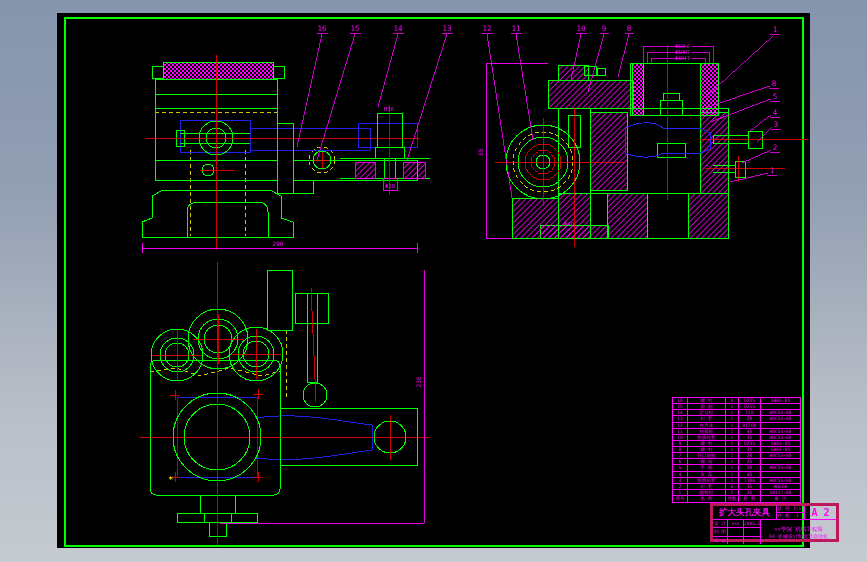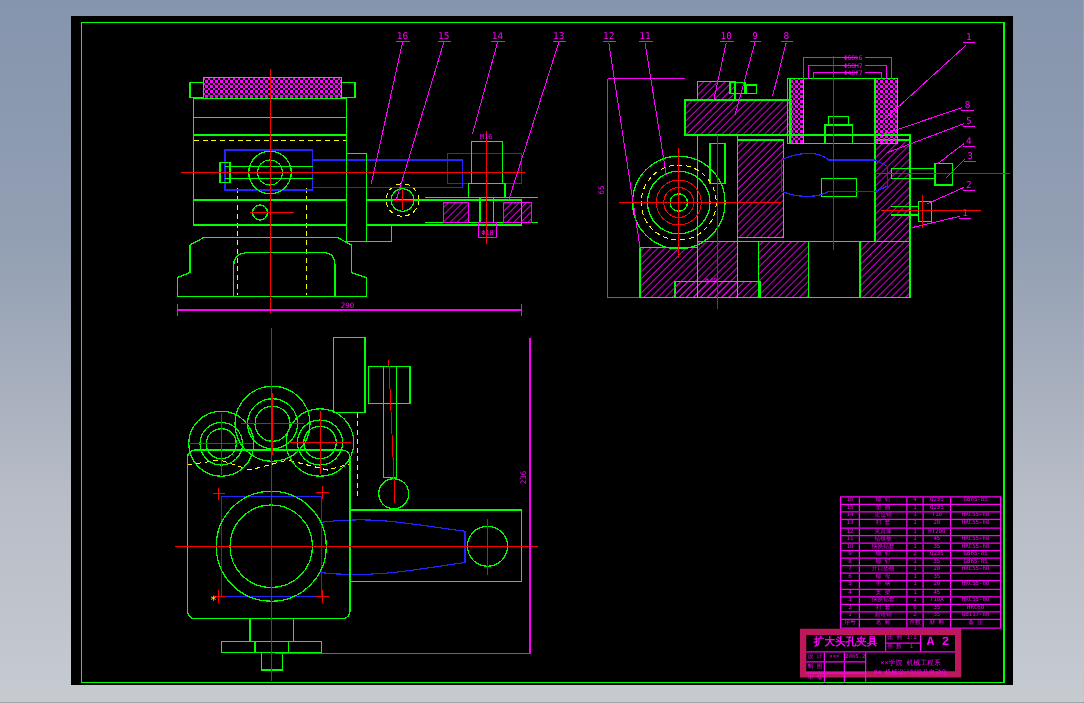--- a/index.html
+++ b/index.html
@@ -18,22 +18,22 @@
   .parts{position:absolute;left:672px;top:397px;width:129px;height:106px;
     border:1px solid #ff00ff;box-sizing:border-box;display:flex;flex-direction:column;color:#ff00ff;}
   .p-row{flex:1;display:flex;border-top:1px solid #ff00ff;box-sizing:border-box;min-height:0;}
   .p-row:first-child{border-top:none;}
   .p-cell{border-right:1px solid #ff00ff;box-sizing:border-box;font-size:4.6px;line-height:5px;
     overflow:hidden;white-space:nowrap;text-align:center;}
   .p-cell:last-child{border-right:none;}
   .c0{width:15px;} .c1{width:38px;} .c2{width:13px;} .c3{width:22px;} .c4{flex:1;}
 
   
-  .tblock{position:absolute;left:640px;top:503px;width:129px;height:39px;
-    border:5px solid #be185d;box-sizing:border-box;color:#ff00ff;font-family:Liberation Mono, monospace;}
+  .tblock{position:absolute;left:710px;top:503px;width:129px;height:39px;
+    border:3px solid #be185d;box-sizing:border-box;color:#ff00ff;}
   .tb-r1{display:flex;height:14px;border-bottom:1px solid #ff00ff;box-sizing:border-box;}
   .tb-name{width:64px;font-size:8.5px;font-weight:bold;line-height:13px;text-align:center;
     border-right:1px solid #ff00ff;box-sizing:border-box;overflow:hidden;white-space:nowrap;}
   .tb-mid{width:28px;border-right:1px solid #ff00ff;box-sizing:border-box;display:flex;flex-direction:column;}
   .tb-mini{flex:1;display:flex;font-size:4.5px;line-height:6px;border-bottom:1px solid #ff00ff;box-sizing:border-box;}
   .tb-mini:last-child{border-bottom:none;}
   .tb-mini span{flex:1;text-align:center;overflow:hidden;white-space:nowrap;}
   .tb-size{flex:1;font-size:10px;font-weight:bold;text-align:center;line-height:13px;}
   .tb-low{display:flex;height:24px;}
   .tb-left{width:48px;display:flex;flex-direction:column;border-right:1px solid #ff00ff;box-sizing:border-box;}

